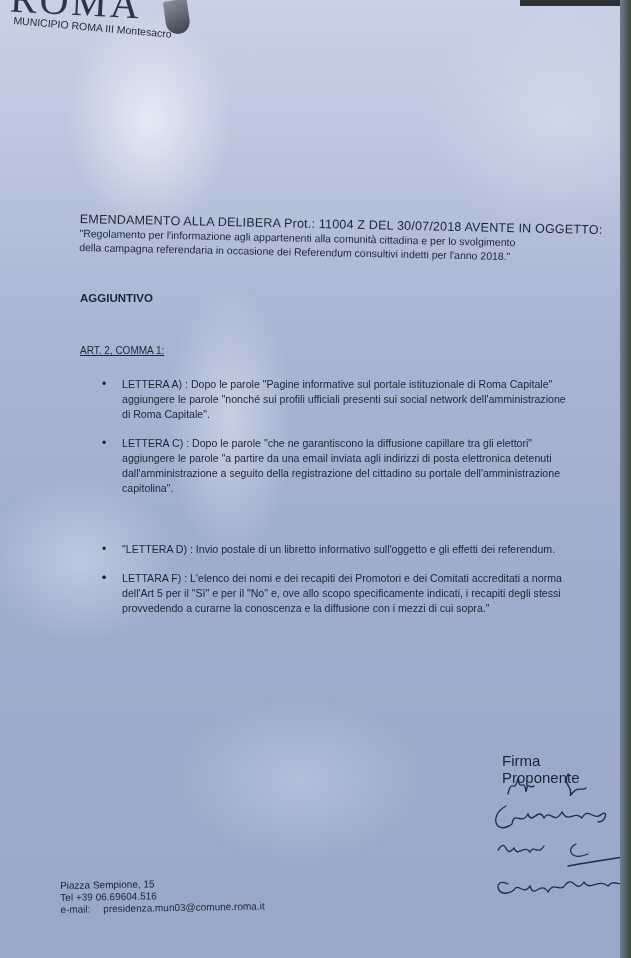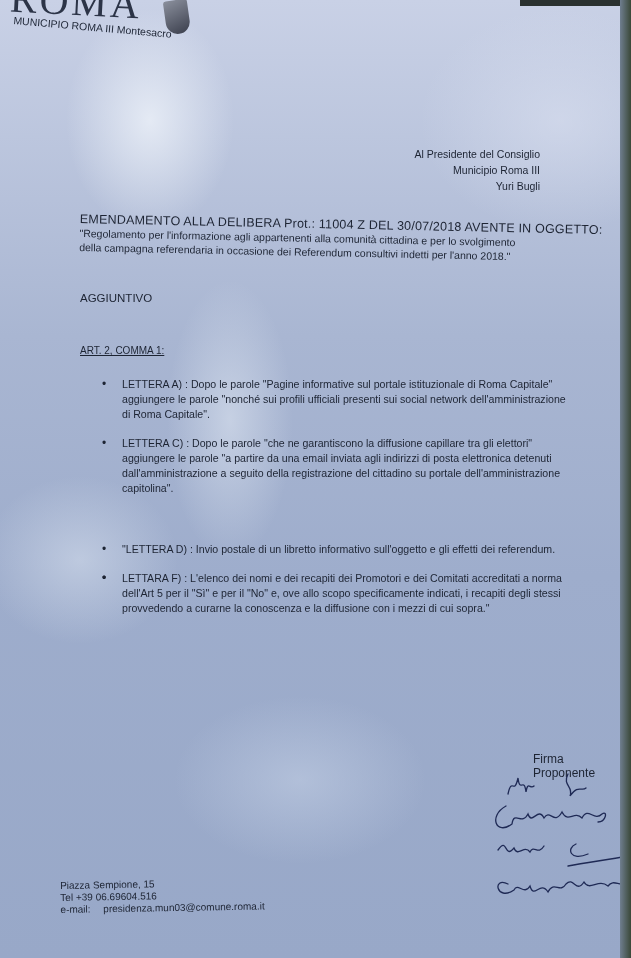--- a/index.html
+++ b/index.html
@@ -35,50 +35,45 @@
       background: linear-gradient(160deg, #8a8f9c, #3b3f4d); border-radius: 3px 3px 12px 12px;
       transform: rotate(-8deg);
     }
 
     .addressee { position: absolute; right: 80px; top: 146px; text-align: right; font-size: 10.5px; line-height: 16px; color: #1d2433; }
 
     .amend-head { position: absolute; left: 80px; top: 212px; width: 500px; transform: rotate(1.2deg); transform-origin: left top; color: #1d2433; }
     .amend-head .t1 { font-size: 12.5px; letter-spacing: 0.2px; white-space: nowrap; }
     .amend-head .t2, .amend-head .t3 { font-size: 10.5px; white-space: nowrap; line-height: 14px; }
 
-    .section { position: absolute; left: 80px; font-size: 11.5px; font-weight: normal; }
+    .section { position: absolute; left: 80px; font-size: 11.5px; font-weight: bold; }
     .art { position: absolute; left: 80px; top: 345px; font-size: 10px; text-decoration: underline; }
 
     .bullet-list { position: absolute; left: 100px; width: 470px; margin: 0; padding: 0; list-style: none; }
     .bullet-list li { position: relative; padding-left: 22px; font-size: 10.6px; line-height: 15px; margin-bottom: 14px; }
     .bullet-list li .dot { position: absolute; left: 2px; top: 0; font-size: 12px; }
 
     .para { position: absolute; left: 74px; font-size: 10.8px; }
 
-    .sign { position: absolute; left: 502px; top: 752px; font-size: 12px; margin-left: 31px; }
+    .sign { position: absolute; left: 502px; top: 752px; font-size: 15px; }
     .signatures { position: absolute; left: 478px; top: 766px; width: 150px; height: 150px; }
 
     .footer { position: absolute; left: 60px; top: 880px; font-size: 10px; line-height: 12px; color: #1d2433; transform: rotate(-1deg); transform-origin: left top; }
     .footer .lab { display: inline-block; width: 40px; }
   </style>
 </head>
 <body>
 
 <div class="page">
   <div class="dark-top"></div>
 
   <div class="logo-word">ROMA</div>
   <div class="logo-sub">MUNICIPIO ROMA III Montesacro</div>
   <div class="crest"></div>
 
-  <div class="addressee">
-    <div>Al Presidente del Consiglio</div>
-    <div>Municipio Roma III</div>
-    <div>Yuri Bugli</div>
-  </div>
 
   <div class="amend-head">
     <div class="t1">EMENDAMENTO ALLA DELIBERA Prot.: 11004 Z DEL 30/07/2018 AVENTE IN OGGETTO:</div>
     <div class="t2">"Regolamento per l'informazione agli appartenenti alla comunità cittadina e per lo svolgimento</div>
     <div class="t3">della campagna referendaria in occasione dei Referendum consultivi indetti per l'anno 2018."</div>
   </div>
 
   <div class="section" style="top:292px;">AGGIUNTIVO</div>
 
   <div class="art">ART. 2, COMMA 1:</div>

